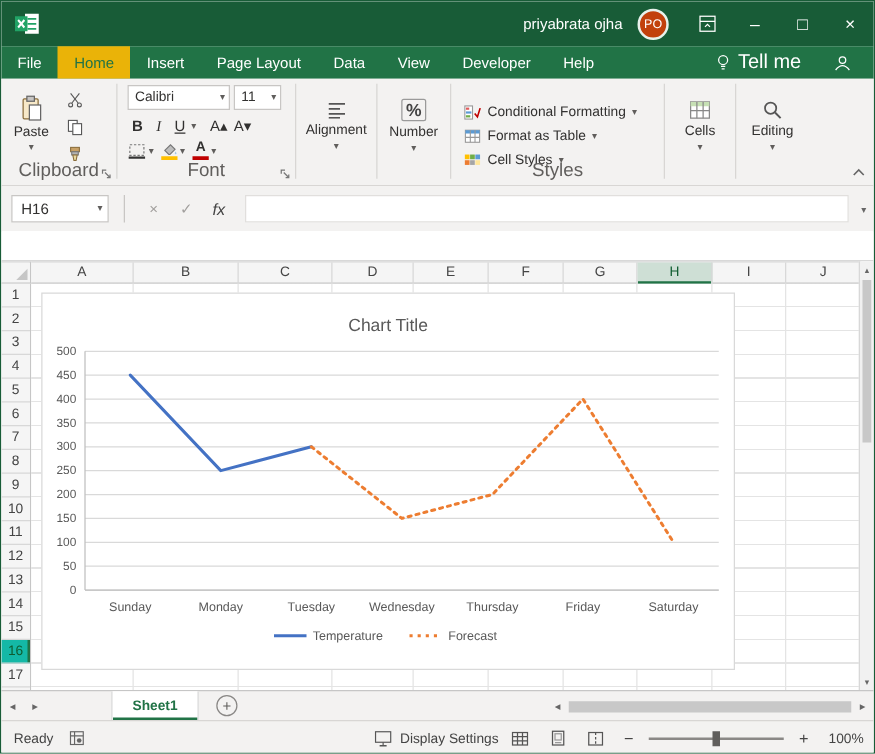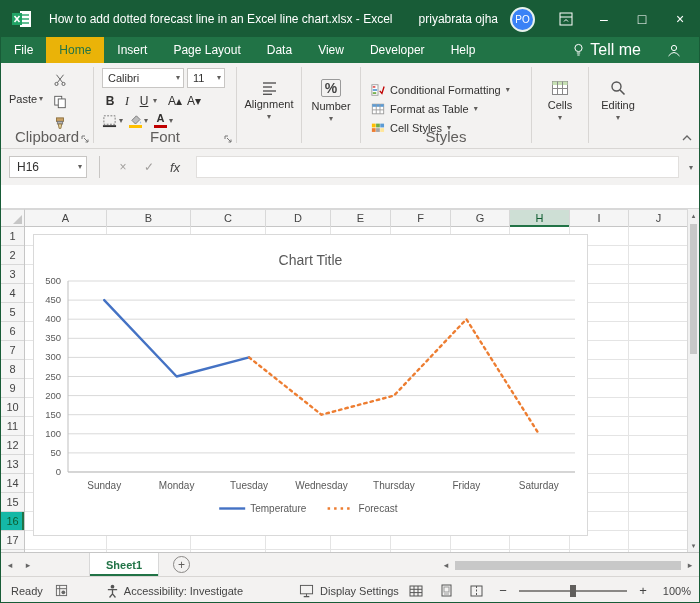--- a/index.html
+++ b/index.html
@@ -5,39 +5,39 @@
   *{box-sizing:border-box;margin:0;padding:0}
   html,body{background:#e8e8e8}
   body{font-family:"Liberation Sans",sans-serif}
   .app{position:relative;width:700px;height:603px;border:1px solid #185C37;background:#fff;overflow:hidden}
 
   
   .titlebar{position:absolute;top:0;left:0;width:100%;height:36px;background:#185C37;display:flex;align-items:center;color:#fff}
   .xl-logo{width:22px;height:20px;margin-left:10px;flex:0 0 auto}
   .tb-title{font-size:12px;margin-left:16px;white-space:nowrap}
   .tb-user{font-size:12px;margin-left:auto;white-space:nowrap}
-  .tb-avatar{width:25px;height:25px;border-radius:50%;border:2px solid #E8F2EC;display:flex;align-items:center;justify-content:center;font-size:10px;margin:0 12px;flex:0 0 auto;background:#3b82f6}
+  .tb-avatar{width:25px;height:25px;border-radius:50%;border:2px solid #E8F2EC;display:flex;align-items:center;justify-content:center;font-size:10px;margin:0 12px;flex:0 0 auto;background:#c2410c}
   .tb-btn{width:38px;height:36px;display:flex;align-items:center;justify-content:center;font-size:14px;color:#fff;cursor:pointer;flex:0 0 auto}
 
   
   .tabrow{position:absolute;top:36px;left:0;width:100%;height:26px;background:#217346;display:flex;align-items:stretch;color:#fff}
   .tab{line-height:26px;padding:0 13px;font-size:12px;cursor:pointer;white-space:nowrap}
   .tab.active{background:#eab308;color:#217346}
   .tab-right{margin-left:auto;display:flex;align-items:center;gap:26px;padding-right:18px}
   .tab-cmd{display:flex;align-items:center;gap:5px;font-size:16px;cursor:pointer}
 
   
   .ribbon{position:absolute;top:62px;left:0;width:100%;height:86px;background:#F3F2F1;border-bottom:1px solid #D8D6D4;display:flex}
   .rgroup{position:relative;height:100%;flex:0 0 auto}
   .gsep{width:1px;height:76px;background:#D8D6D4;margin-top:4px;flex:0 0 auto}
   .glabel{position:absolute;bottom:3px;left:0;width:100%;text-align:center;font-size:15px;color:#605E5C}
   .launcher{position:absolute;right:3px;bottom:4px;cursor:pointer}
   .dd{font-size:8px;color:#605E5C;line-height:1}
   .g-clipboard{width:92px}
-  .paste-btn{position:absolute;left:6px;top:5px;width:36px;height:62px;display:flex;flex-direction:row;align-items:center;justify-content:center;gap:2px;font-size:11px;color:#323130;cursor:pointer;border:1px solid transparent}
+  .paste-btn{position:absolute;left:6px;top:5px;width:36px;height:62px;display:flex;flex-direction:column;align-items:center;justify-content:center;gap:2px;font-size:11px;color:#323130;cursor:pointer;border:1px solid transparent}
   .clip-small{position:absolute;left:48px;top:8px;display:flex;flex-direction:column;gap:4px}
   .sbtn{width:22px;height:18px;display:flex;align-items:center;justify-content:center;cursor:pointer}
   .g-font{width:142px;padding:5px 6px 0 8px}
   .font-row{display:flex;align-items:center;gap:3px}
   .combo{height:20px;background:#fff;border:1px solid #C8C6C4;display:flex;align-items:center;font-size:11px;color:#323130;padding:0 3px 0 5px;cursor:pointer}
   .combo .dd{margin-left:auto;padding-left:3px}
   .combo.fname{width:82px}
   .combo.fsize{width:38px}
   .font-row2{margin-top:4px;display:flex;align-items:center;gap:1px}
   .fbtn{min-width:16px;height:18px;display:flex;align-items:center;justify-content:center;font-size:12px;color:#323130;cursor:pointer;padding:0 2px}
@@ -118,21 +118,20 @@
   <div class="titlebar">
     <svg class="xl-logo" viewBox="0 0 22 20">
       <rect x="9" y="2" width="11" height="16" fill="#fff"></rect>
       <line x1="11" y1="6" x2="18" y2="6" stroke="#21A366" stroke-width="1.4"></line>
       <line x1="11" y1="10" x2="18" y2="10" stroke="#21A366" stroke-width="1.4"></line>
       <line x1="11" y1="14" x2="18" y2="14" stroke="#21A366" stroke-width="1.4"></line>
       <rect x="1" y="4" width="10" height="12" fill="#21A366"></rect>
       <line x1="3.5" y1="7" x2="8.5" y2="13" stroke="#fff" stroke-width="1.6"></line>
       <line x1="8.5" y1="7" x2="3.5" y2="13" stroke="#fff" stroke-width="1.6"></line>
     </svg>
-    <div class="tb-title">How to add dotted forecast line in an Excel line chart.xlsx  -  Excel</div>
     <div class="tb-user">priyabrata ojha</div>
     <div class="tb-avatar">PO</div>
     <div class="tb-btn">
       <svg width="14" height="14" viewBox="0 0 14 14">
           <rect x="1" y="1" width="12" height="12" fill="none" stroke="#fff"></rect>
           <line x1="1" y1="5" x2="13" y2="5" stroke="#fff"></line>
           <polyline points="5,9.5 7,7.5 9,9.5" fill="none" stroke="#fff"></polyline>
         </svg>
     </div>
     <div class="tb-btn">–</div>
@@ -492,27 +491,20 @@
   <div class="statusbar">
     <div class="sb-ready">Ready</div>
     <div class="sb-icon" style="margin-left:8px">
       <svg width="13" height="13" viewBox="0 0 14 14">
           <rect x="1.5" y="1.5" width="11" height="11" fill="none" stroke="#666"></rect>
           <line x1="1.5" y1="5" x2="12.5" y2="5" stroke="#666"></line>
           <line x1="5" y1="1.5" x2="5" y2="12.5" stroke="#666"></line>
           <circle cx="9" cy="9" r="2" fill="#666"></circle>
         </svg>
     </div>
-    <div class="sb-acc">
-      <svg width="13" height="14" viewBox="0 0 14 15">
-          <circle cx="7" cy="2.8" r="2" fill="#555"></circle>
-          <path d="M2 6 h10 M7 6 v4.5 M7 10.5 l-3.2 4 M7 10.5 l3.2 4" fill="none" stroke="#555" stroke-width="1.4"></path>
-        </svg>
-      <span>Accessibility: Investigate</span>
-    </div>
     <div class="sb-display">
       <svg width="15" height="14" viewBox="0 0 16 15">
           <rect x="1.5" y="1.5" width="13" height="9" fill="none" stroke="#555"></rect>
           <line x1="8" y1="10.5" x2="8" y2="13" stroke="#555"></line>
           <line x1="5" y1="13.5" x2="11" y2="13.5" stroke="#555" stroke-width="1.4"></line>
         </svg>
       <span>Display Settings</span>
     </div>
     <div class="sb-right">
       <div class="sb-icon">

